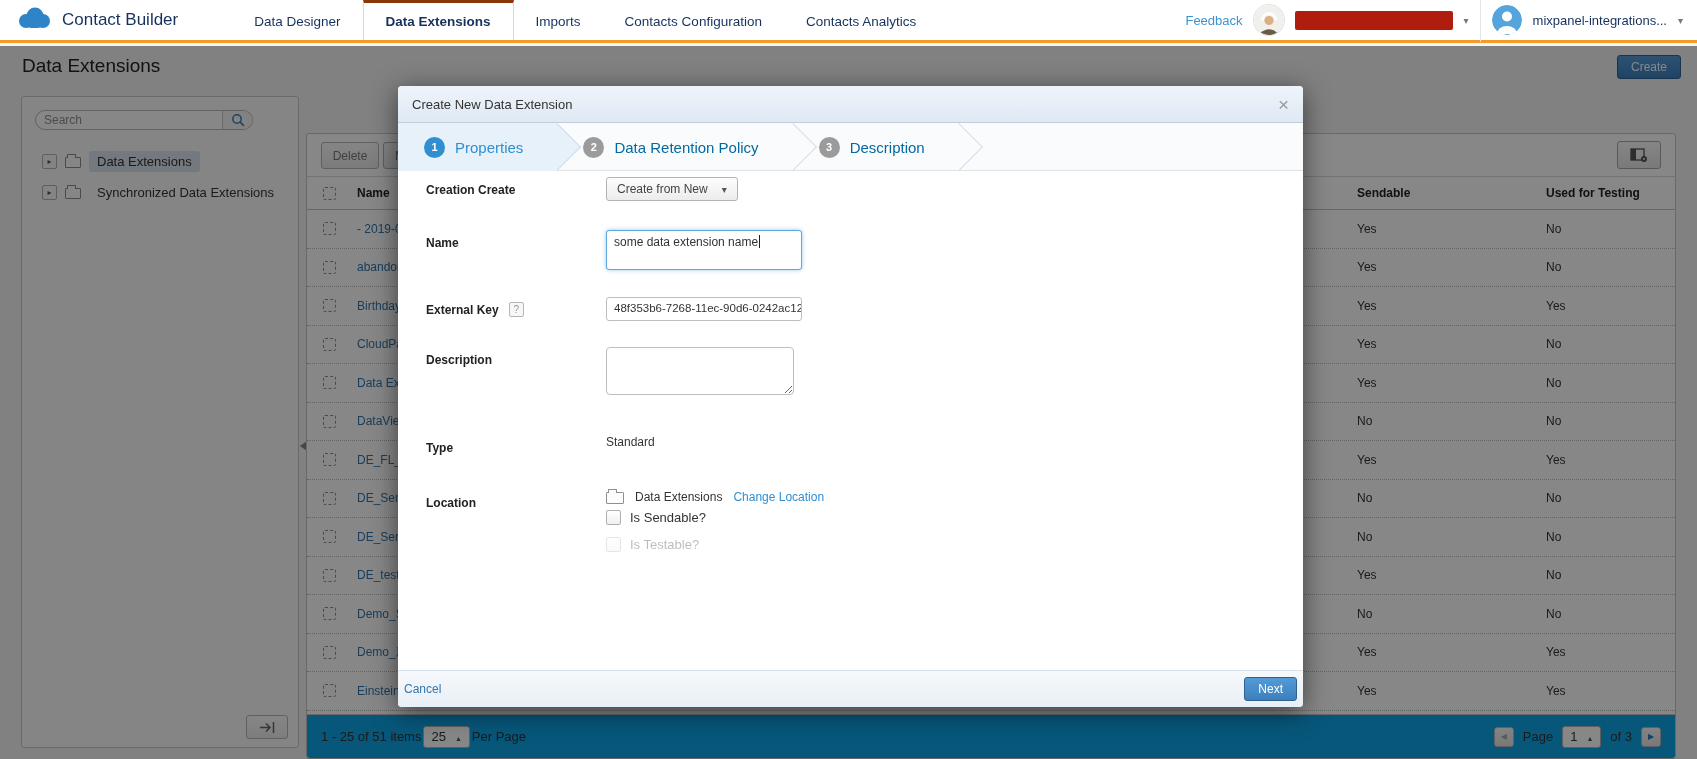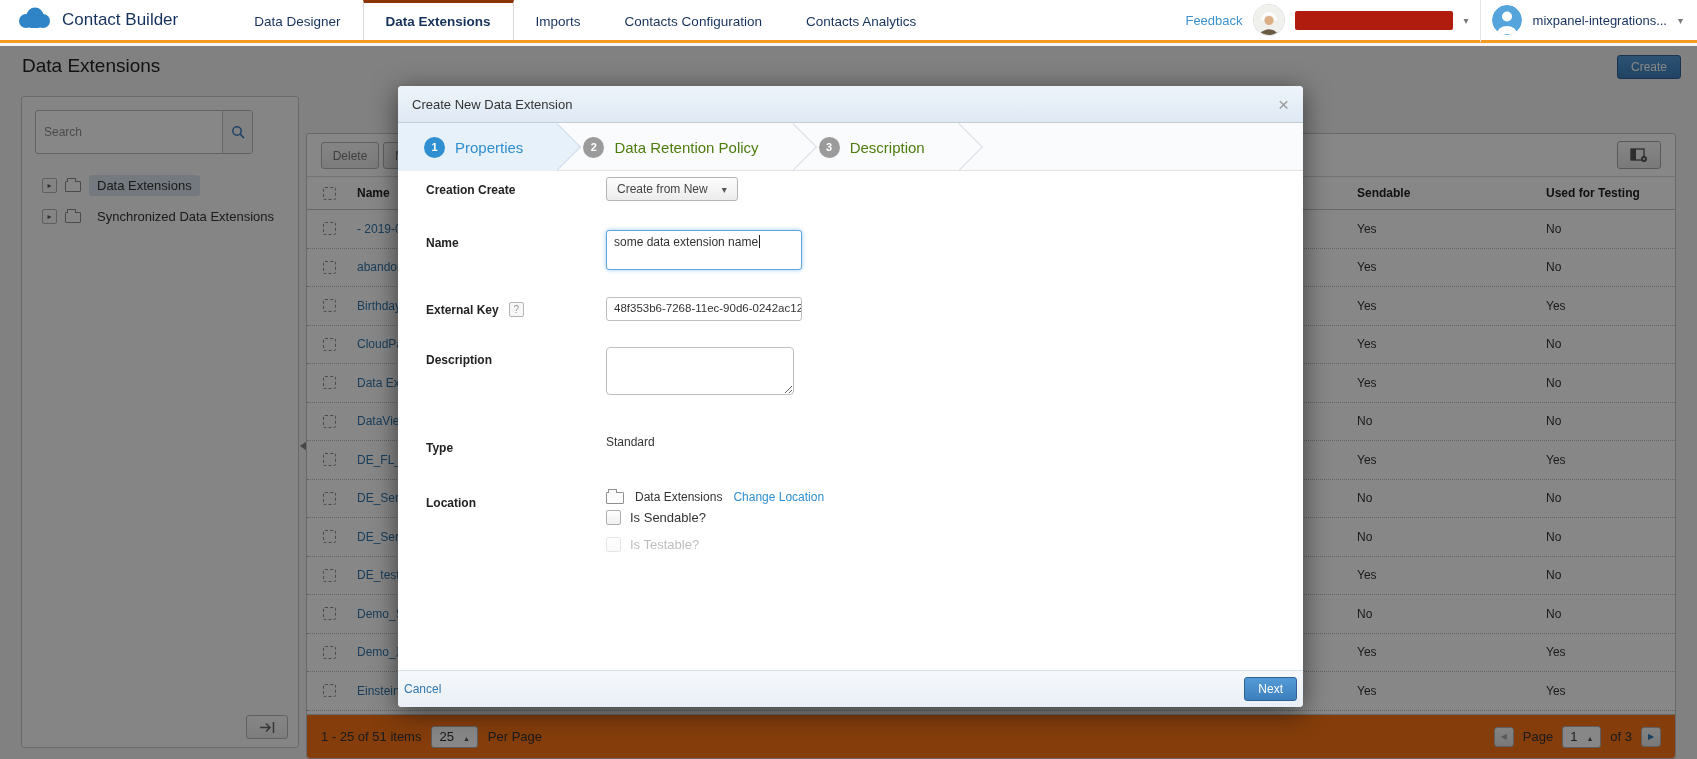--- a/index.html
+++ b/index.html
@@ -27,21 +27,21 @@
 
   
   .page-title { position:absolute; left:22px; top:55px; font-size:19px; color:#222; }
   .btn { font-family:inherit; font-size:12px; border-radius:3px; cursor:pointer; }
   .btn-primary { color:#fff; background:linear-gradient(#549bd8, var(--button-blue,#3d7fbd)); border:1px solid #2f6094; padding:4px 13px; }
   .create-btn { position:absolute; right:16px; top:55px; }
 
   
   .sidebar { position:absolute; left:21px; top:96px; width:278px; height:652px; background:#fcfcfc;
              border:1px solid #c7c7c7; border-radius:3px; }
-  .search-group { display:flex; margin:13px; width:218px; height:44px; border:1px solid #b9b9b9; border-radius:3px; background:#fff; overflow:hidden; }
+  .search-group { display:flex; margin:13px; width:218px; height:20px; border:1px solid #b9b9b9; border-radius:11px; background:#fff; overflow:hidden; }
   .search-input { flex:1; border:none; outline:none; padding:0 8px; font-size:12px; color:#333; font-family:inherit; background:transparent; }
   .search-input::placeholder { color:#8f8f8f; }
   .search-btn { width:30px; border:none; border-left:1px solid #c4c4c4; background:#f6f6f6; cursor:pointer; display:flex; align-items:center; justify-content:center; }
   .tree { margin-top:16px; }
   .tree-row { display:flex; align-items:center; gap:8px; padding:5px 10px 5px 20px; cursor:pointer; }
   .expander { width:15px; height:15px; border:1px solid #b3b3b3; border-radius:2px; background:#fafafa; display:inline-flex; align-items:center; justify-content:center; flex:none; }
   .expander::before { content:"▸"; font-size:8px; color:#555; }
   .folder-icon { width:16px; height:11px; border:1px solid #8f8f8f; border-radius:1px; background:#fdfdfd; position:relative; display:inline-block; flex:none; margin-top:2px; }
   .folder-icon::before { content:""; position:absolute; top:-4px; left:1px; width:7px; height:3px; border:1px solid #8f8f8f; border-bottom:none; border-radius:1px 1px 0 0; background:#fdfdfd; }
   .tree-label { font-size:13px; color:#333; padding:3px 8px; border-radius:3px; }
@@ -62,22 +62,22 @@
   .t-head, .t-row { display:grid; grid-template-columns:44px 1fr 189px 129px; align-items:center; }
   .t-head { position:absolute; top:42px; left:0; right:0; height:34px; border-top:1px solid #dadada; border-bottom:1px solid #c2c2c2; font-size:12px; font-weight:bold; color:#222; }
   .t-body { position:absolute; top:76px; bottom:44px; left:0; right:0; overflow:hidden; }
   .t-row { height:38.5px; border-bottom:1px dotted #b9b9b9; font-size:12px; color:#333; }
   .cell.check { display:flex; justify-content:center; }
   .cbx { width:13px; height:13px; border:1px dashed #8f8f8f; border-radius:2px; background:#fdfdfd; cursor:pointer; }
   .cell.name { padding-left:6px; overflow:hidden; white-space:nowrap; }
   .name-link { color:#3276ac; cursor:pointer; }
 
   
-  .pager { position:absolute; left:0; right:0; bottom:0; height:44px; background:#f97316; border-top:1px solid #c9c9c9;
-           display:flex; align-items:center; padding:0 14px; font-size:13px; color:#333; border-radius:0 0 3px 3px; gap:10px; }
+  .pager { position:absolute; left:0; right:0; bottom:0; height:44px; background:#0ea5e9; border-top:1px solid #c9c9c9;
+           display:flex; align-items:center; padding:0 14px; font-size:13px; color:#333; border-radius:0 0 3px 3px; gap:2px; }
   .spinner { display:inline-flex; align-items:center; gap:9px; border:1px solid #b1b1b1; border-radius:3px; background:#fff; padding:2px 7px; height:22px; cursor:pointer; }
   .up-caret::before { content:"▲"; font-size:7px; color:#555; }
   .pg-right { margin-left:auto; display:flex; align-items:center; gap:9px; }
   .pg-btn { width:20px; height:20px; border:1px solid #b5b5b5; border-radius:3px; background:linear-gradient(#f8f8f8,#e5e5e5); cursor:pointer; font-size:8px; padding:0; }
   .pg-btn.prev::before { content:"◀"; color:#a9a9a9; }
   .pg-btn.next::before { content:"▶"; color:#2d7ab8; }
 
   
   .overlay { position:absolute; left:0; right:0; top:46px; bottom:0; background:rgba(0,0,0,0.47); z-index:40; }
   .modal { position:absolute; left:398px; top:86px; width:905px; height:621px; background:#fff; border-radius:4px; overflow:hidden;
@@ -88,21 +88,21 @@
   .m-close::before { content:"×"; font-size:19px; line-height:1; }
   .steps { height:48px; display:flex; background:#fafbfc; border-bottom:1px solid #e2e2e2; }
   .step { position:relative; display:flex; align-items:center; gap:10px; padding:0 34px 0 26px; height:48px; }
   .step::after { content:""; position:absolute; right:-17px; top:50%; width:33px; height:33px;
                  border-top:1px solid #d6dde4; border-right:1px solid #d6dde4; transform:translateY(-50%) rotate(45deg); z-index:1; }
   .step.active { background:#e7f1fa; }
   .step.active::after { background:#e7f1fa; border-color:#cfdceb; }
   .step-num { width:21px; height:21px; border-radius:50%; background:#9b9b9b; color:#fff; font-size:11px; font-weight:bold;
               display:inline-flex; align-items:center; justify-content:center; flex:none; z-index:2; }
   .step.active .step-num { background:var(--step-blue,#2f8fd0); }
-  .step-label { font-size:15px; color:#4d7c0f; z-index:2; white-space:nowrap; }
+  .step-label { font-size:15px; color:#0369a1; z-index:2; white-space:nowrap; }
   .step.active .step-label { color:var(--step-blue,#2f8fd0); }
 
   .m-body { padding:6px 0 0 28px; }
   .form-row { display:flex; align-items:flex-start; }
   .f-label { width:180px; font-size:12px; font-weight:bold; color:#222; padding-top:6px; display:flex; gap:10px; }
   .help-icon { width:15px; height:15px; border:1px solid #b5b5b5; border-radius:2px; background:#f7f7f7; color:#999;
                font-size:10px; font-weight:normal; display:inline-flex; align-items:center; justify-content:center; cursor:pointer; margin-top:-1px; }
   .help-icon::before { content:"?"; }
   .tb { background:#fff; border:1px solid #bdbdbd; border-radius:3px; font-size:12px; color:#333; padding:4px 7px; }
   .dd { display:inline-flex; align-items:center; gap:14px; font-size:12px; color:#444; padding:4px 10px;

